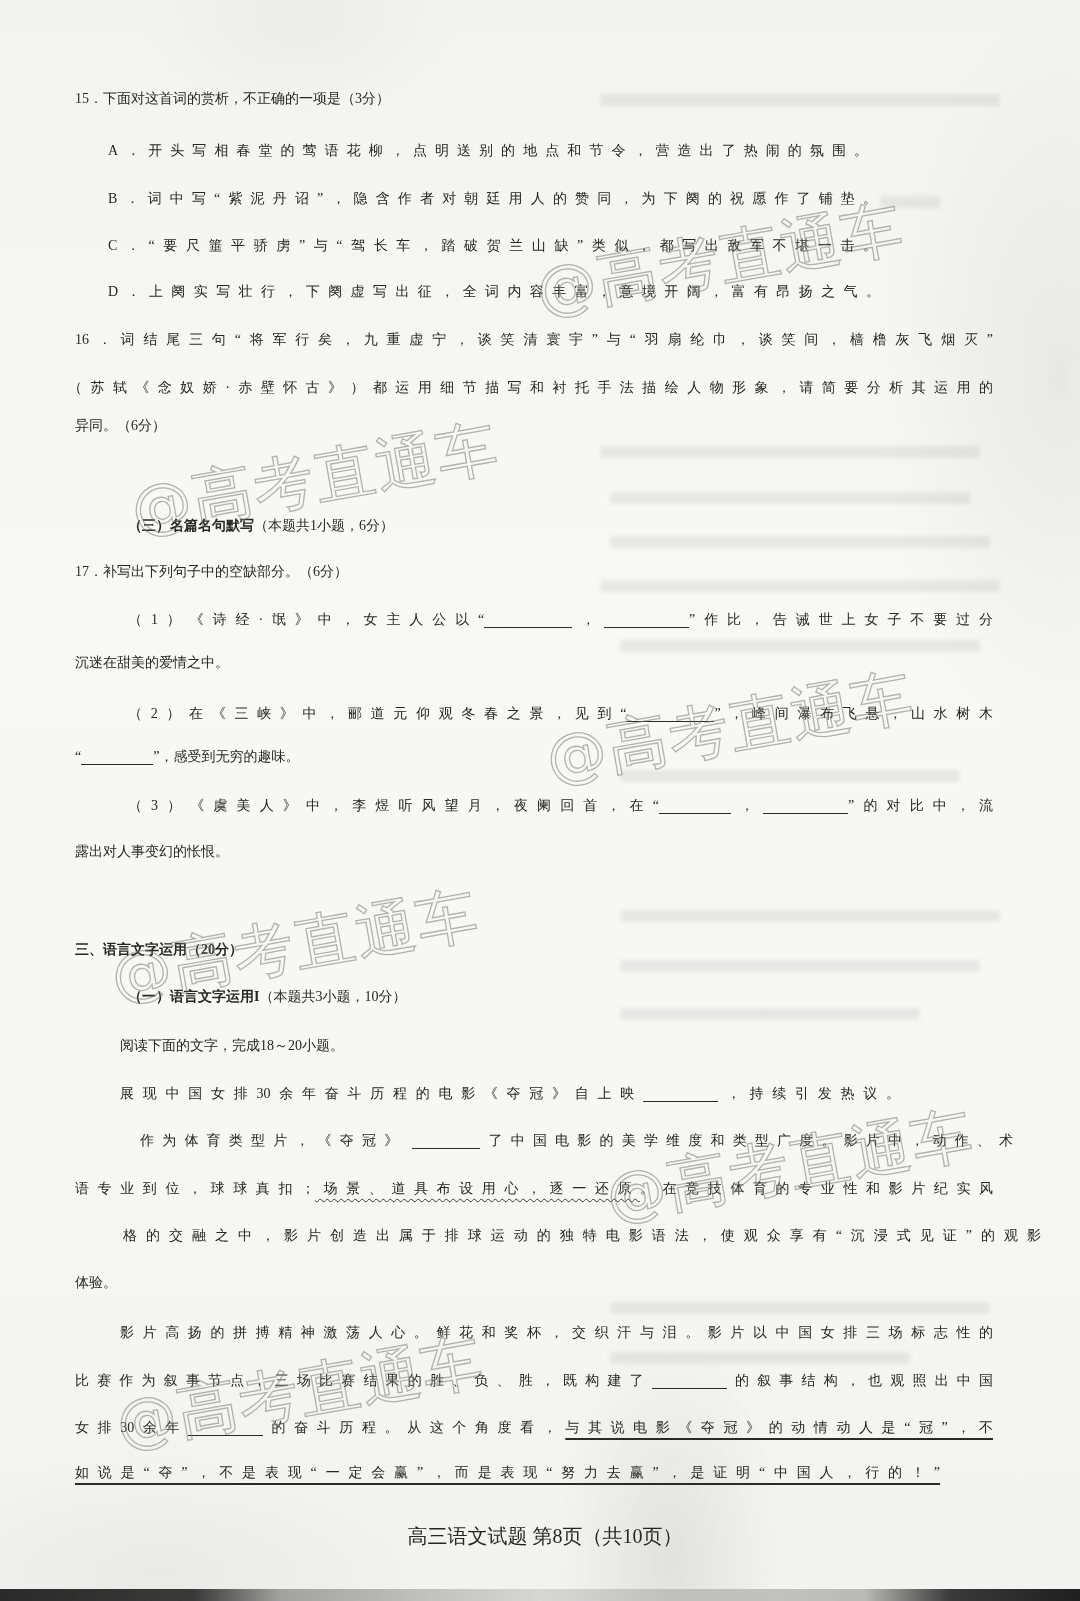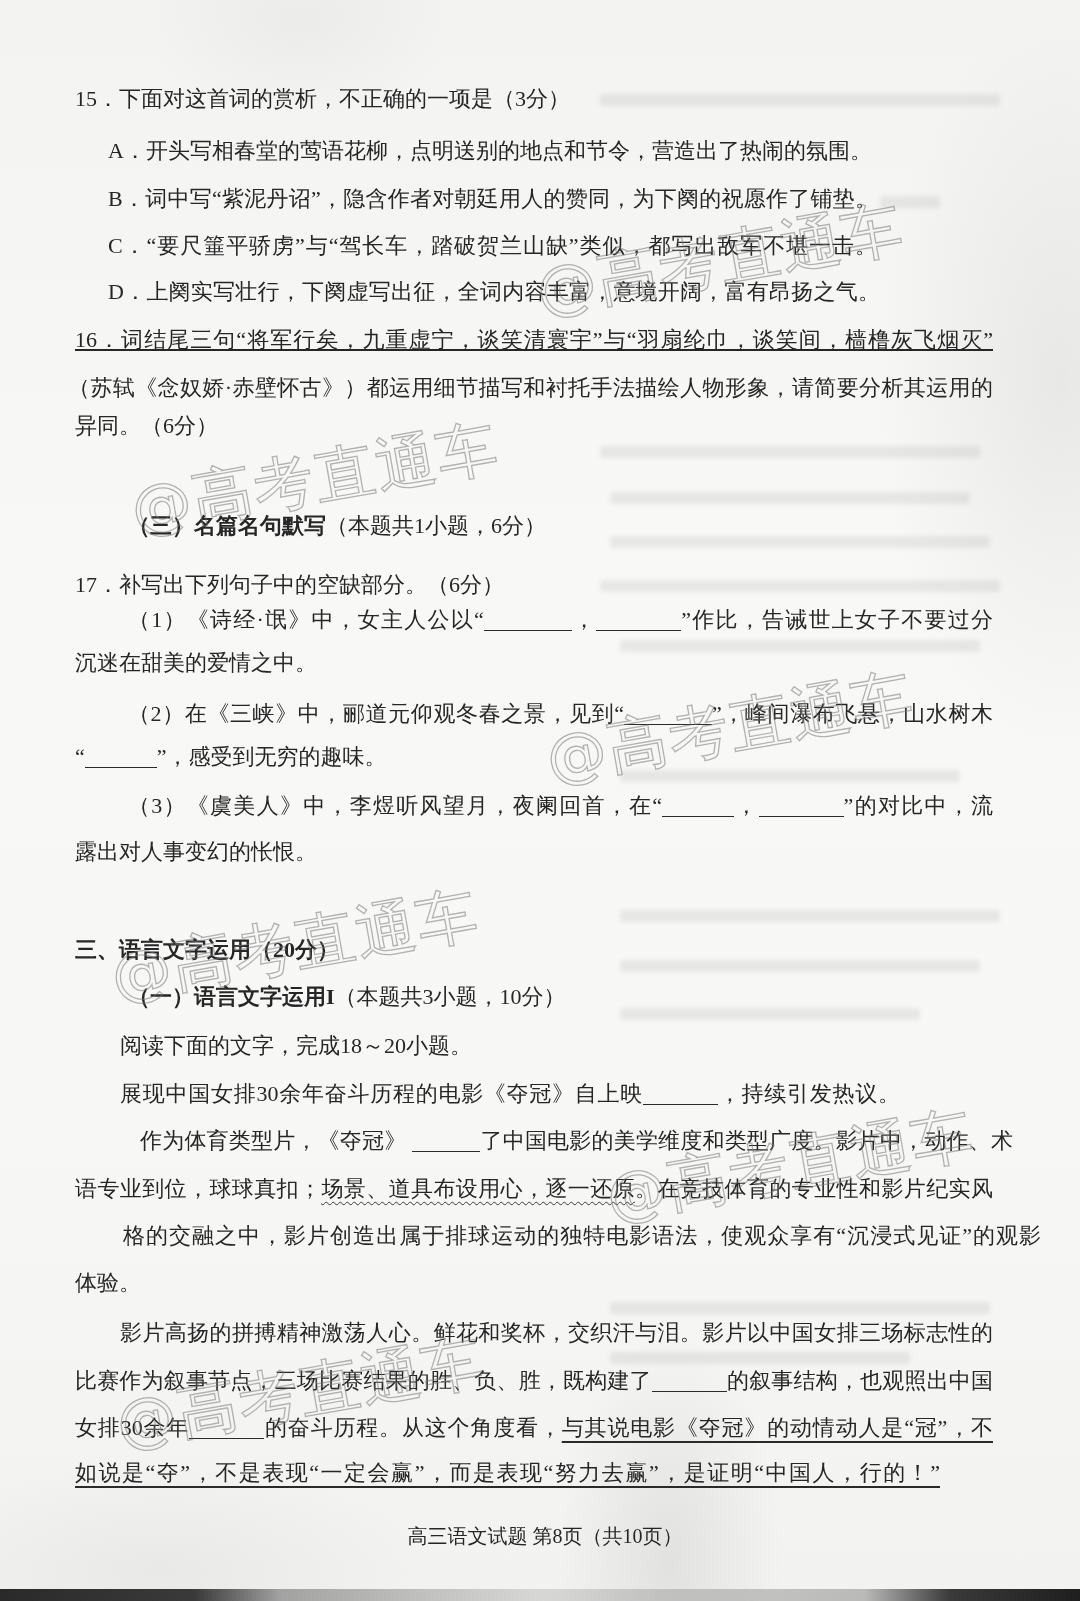--- a/index.html
+++ b/index.html
@@ -4,21 +4,21 @@
 <style>
 html,body{margin:0;padding:0;}
 body{width:1080px;height:1601px;position:relative;overflow:hidden;background:#f6f6f4;font-family:"Liberation Serif","DejaVu Serif",serif;color:#262626;}
 .paper{position:absolute;left:0;top:0;width:1080px;height:1601px;background:
  radial-gradient(ellipse 260px 520px at 1060px 380px, rgba(175,175,175,0.20), transparent 70%),
  radial-gradient(ellipse 160px 320px at 670px 1560px, rgba(165,165,165,0.22), transparent 70%),
  radial-gradient(ellipse 380px 160px at 160px 1570px, rgba(190,190,190,0.18), transparent 70%),
  radial-gradient(ellipse 220px 140px at 300px 20px, rgba(200,200,200,0.18), transparent 70%),
  linear-gradient(180deg,#f3f3f2 0%,#f8f8f7 35%,#f7f7f6 70%,#f2f2f1 100%);}
 .bleed{position:absolute;height:12px;background:rgba(90,90,90,0.10);filter:blur(2px);border-radius:3px;}
-.line{position:absolute;height:30px;line-height:30px;font-size:22px;white-space:nowrap;}
+.line{position:absolute;height:30px;line-height:30px;font-size:14px;white-space:nowrap;}
 .just{text-align:justify;text-align-last:justify;}
 .b{font-weight:bold;}
 .blank{display:inline-block;height:20px;border-bottom:1.6px solid #2a2a2a;vertical-align:-4px;}
 .wavy{text-decoration:underline wavy #3a3a3a;text-decoration-thickness:1px;text-underline-offset:5px;}
 .uline{text-decoration:underline solid #2a2a2a;text-decoration-thickness:1.6px;text-underline-offset:6px;}
 .wm{position:absolute;width:380px;height:70px;line-height:70px;font-family:"DejaVu Sans",sans-serif;font-size:60px;color:transparent;-webkit-text-stroke:1.3px rgba(120,120,120,0.55);white-space:nowrap;transform:rotate(-10deg);transform-origin:center;letter-spacing:2px;text-align:center;}
 .footer{position:absolute;left:0;top:1524px;width:1090px;text-align:center;font-size:20px;line-height:24px;height:24px;white-space:nowrap;}
 .edge{position:absolute;left:0;top:1589px;width:1080px;height:12px;background:linear-gradient(90deg,#2a2a2a 0%,#3a3a3a 18%,rgba(70,70,70,0.45) 26%,rgba(90,90,90,0.18) 50%,rgba(80,80,80,0.35) 80%,#3a3a3a 88%,#1f1f1f 100%);}
 </style>
 </head>
@@ -47,29 +47,29 @@
 <div class="line just" style="left:108px;top:184px;width:769px;">
   <span>B．</span><span>词中写“紫泥丹诏”，隐含作者对朝廷用人的赞同，为下阕的祝愿作了铺垫。</span>
 </div>
 <div class="line just" style="left:108px;top:231px;width:769px;">
   <span>C．</span><span>“要尺箠平骄虏”与“驾长车，踏破贺兰山缺”类似，都写出敌军不堪一击。</span>
 </div>
 <div class="line just" style="left:108px;top:277px;width:772px;">
   <span>D．</span><span>上阕实写壮行，下阕虚写出征，全词内容丰富，意境开阔，富有昂扬之气。</span>
 </div>
 
-<div class="line just" style="left:75px;top:325px;width:918px;text-decoration:underline;">16．词结尾三句“将军行矣，九重虚宁，谈笑清寰宇”与“羽扇纶巾，谈笑间，樯橹灰飞烟灭”</div>
+<div class="line just" style="left:75px;top:325px;width:918px;">16．词结尾三句“将军行矣，九重虚宁，谈笑清寰宇”与“羽扇纶巾，谈笑间，樯橹灰飞烟灭”</div>
 <div class="line just" style="left:68px;top:373px;width:925px;">（苏轼《念奴娇·赤壁怀古》）都运用细节描写和衬托手法描绘人物形象，请简要分析其运用的</div>
 <div class="line" style="left:75px;top:411px;">异同。（6分）</div>
 
 <div class="line" style="left:128px;top:511px;">
   <span class="b">（三）名篇名句默写</span><span>（本题共1小题，6分）</span>
 </div>
 
-<div class="line" style="left:75px;top:570px;">17．补写出下列句子中的空缺部分。（6分）</div>
+<div class="line" style="left:75px;top:557px;">17．补写出下列句子中的空缺部分。（6分）</div>
 
 <div class="line just" style="left:128px;top:605px;width:865px;">
   <span>（1）《诗经·氓》中，女主人公以“</span><span class="blank" style="width:88px;"></span><span>，</span><span class="blank" style="width:85px;"></span><span>”作比，告诫世上女子不要过分</span>
 </div>
 <div class="line" style="left:75px;top:648px;">沉迷在甜美的爱情之中。</div>
 
 <div class="line just" style="left:128px;top:699px;width:865px;">
   <span>（2）在《三峡》中，郦道元仰观冬春之景，见到“</span><span class="blank" style="width:88px;"></span><span>”，峰间瀑布飞悬，山水树木</span>
 </div>
 <div class="line" style="left:75px;top:742px;">

